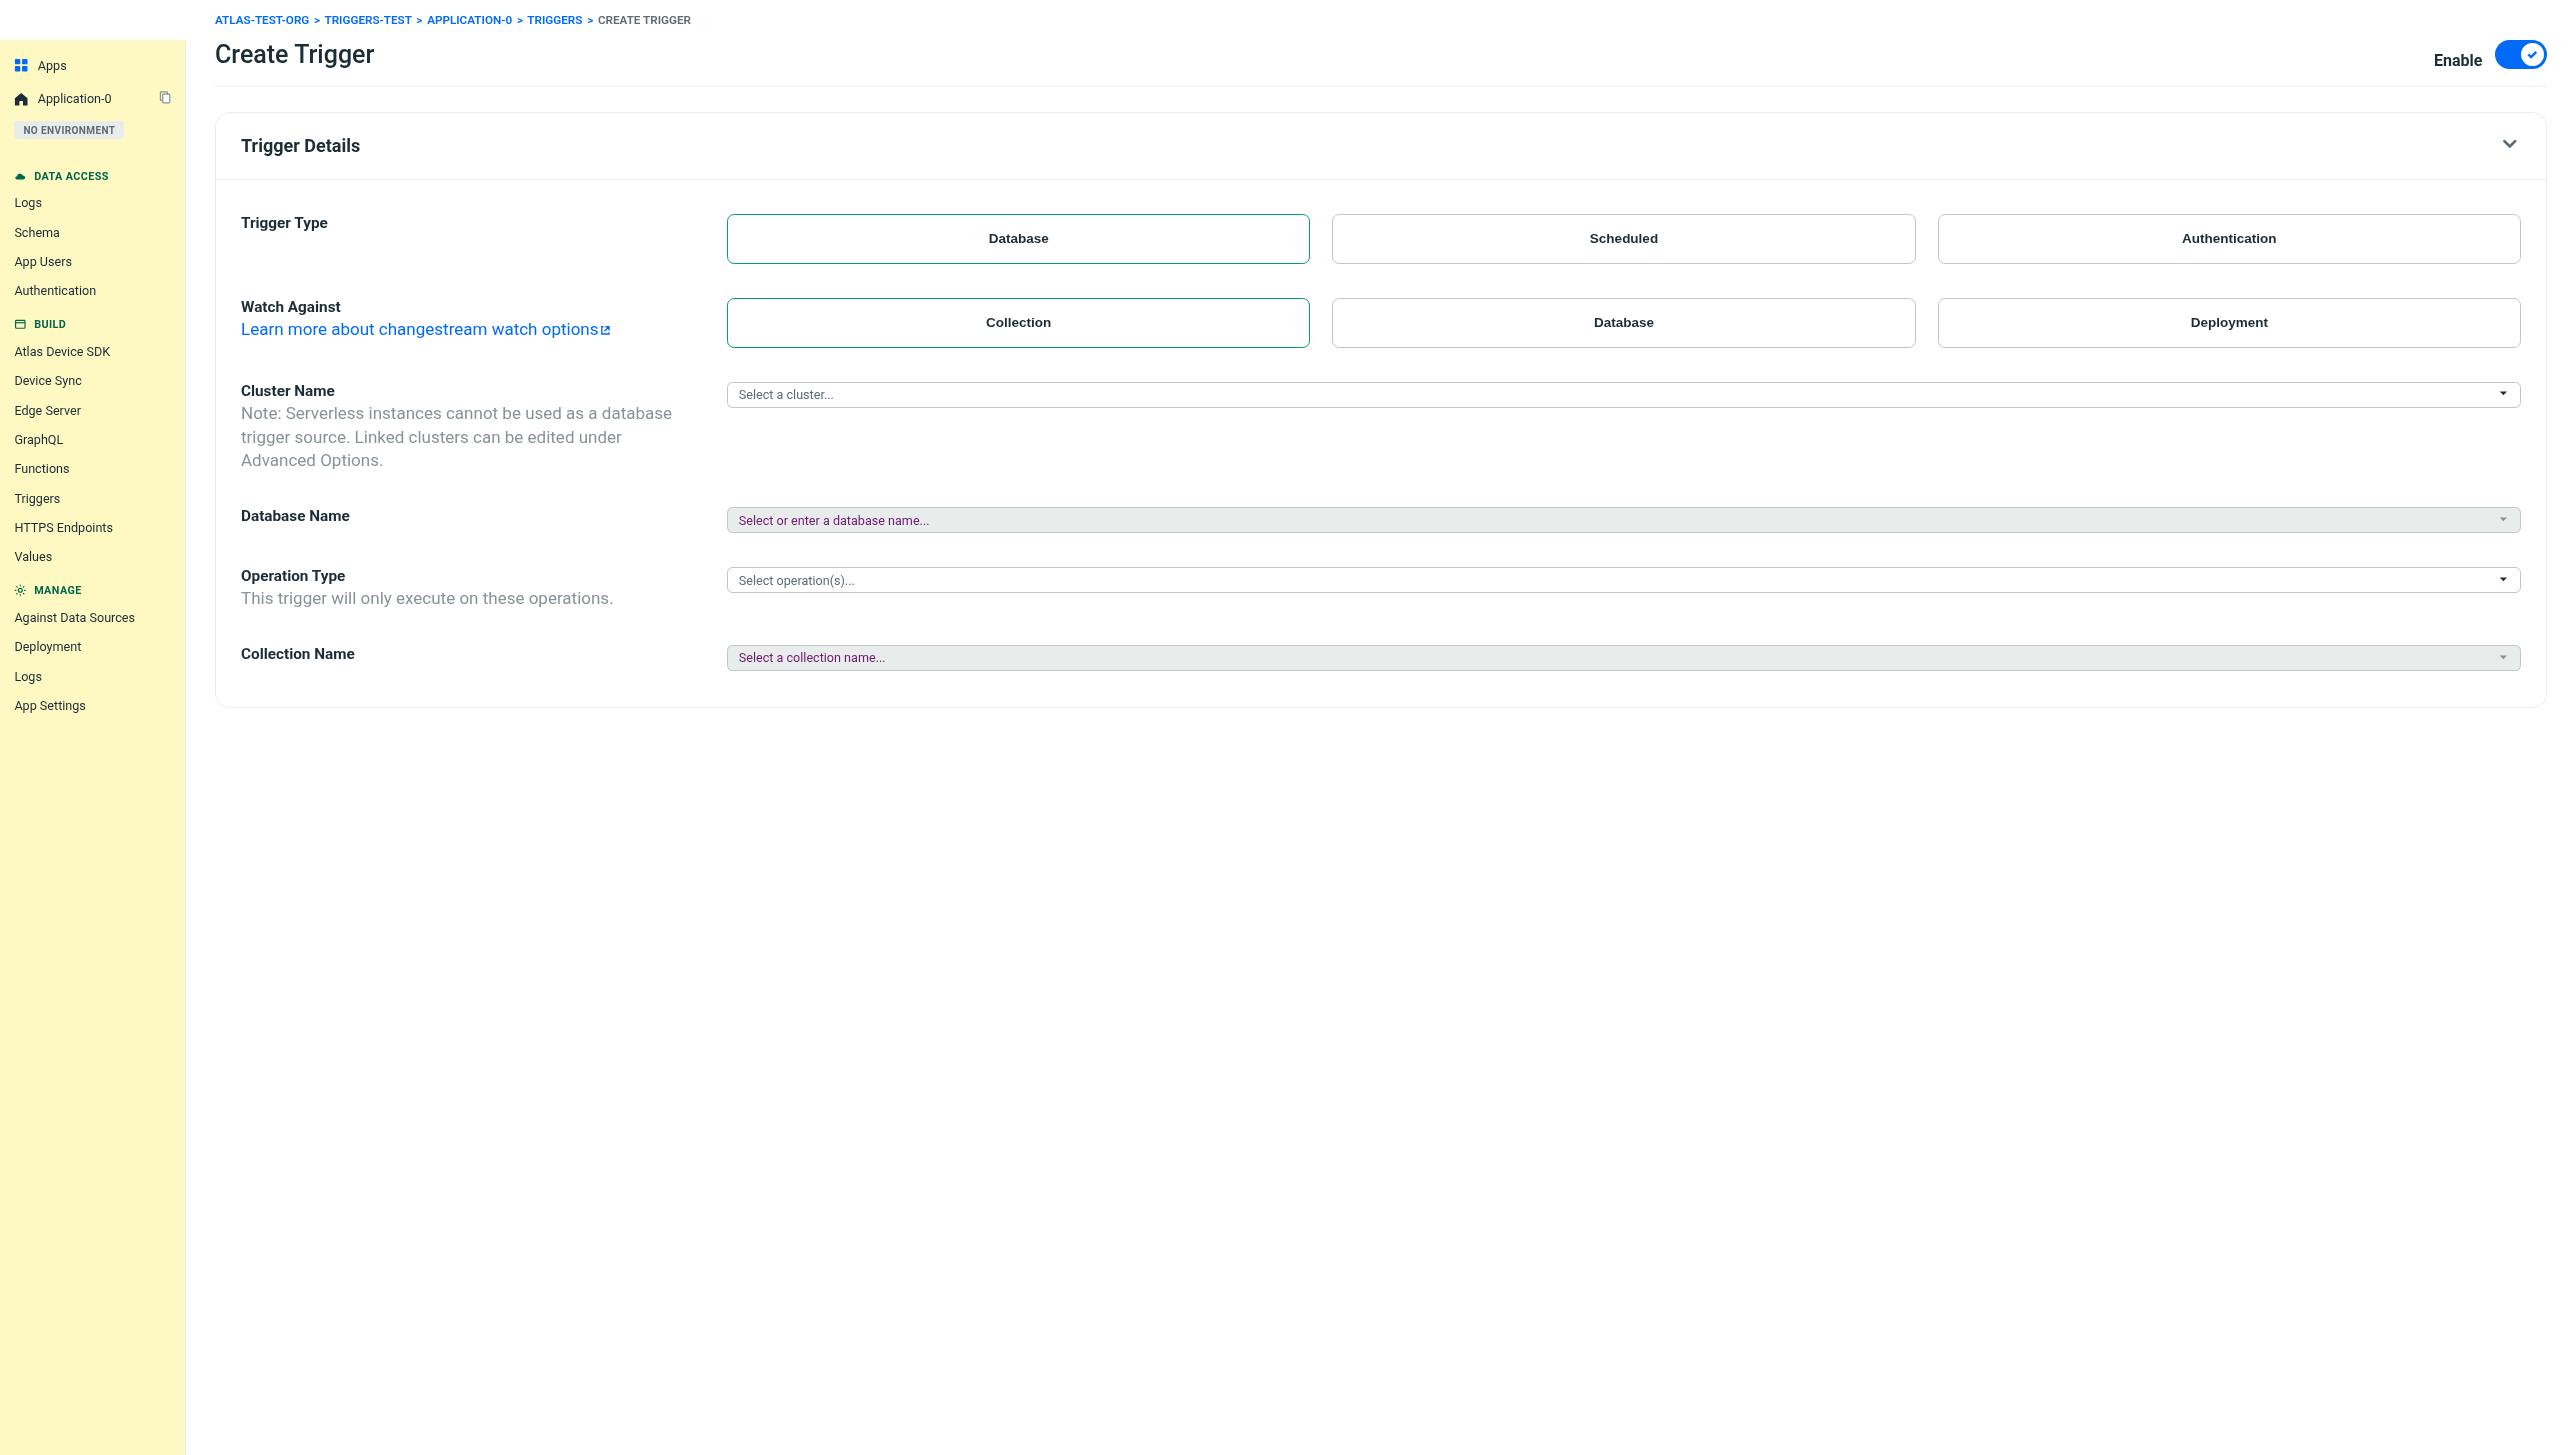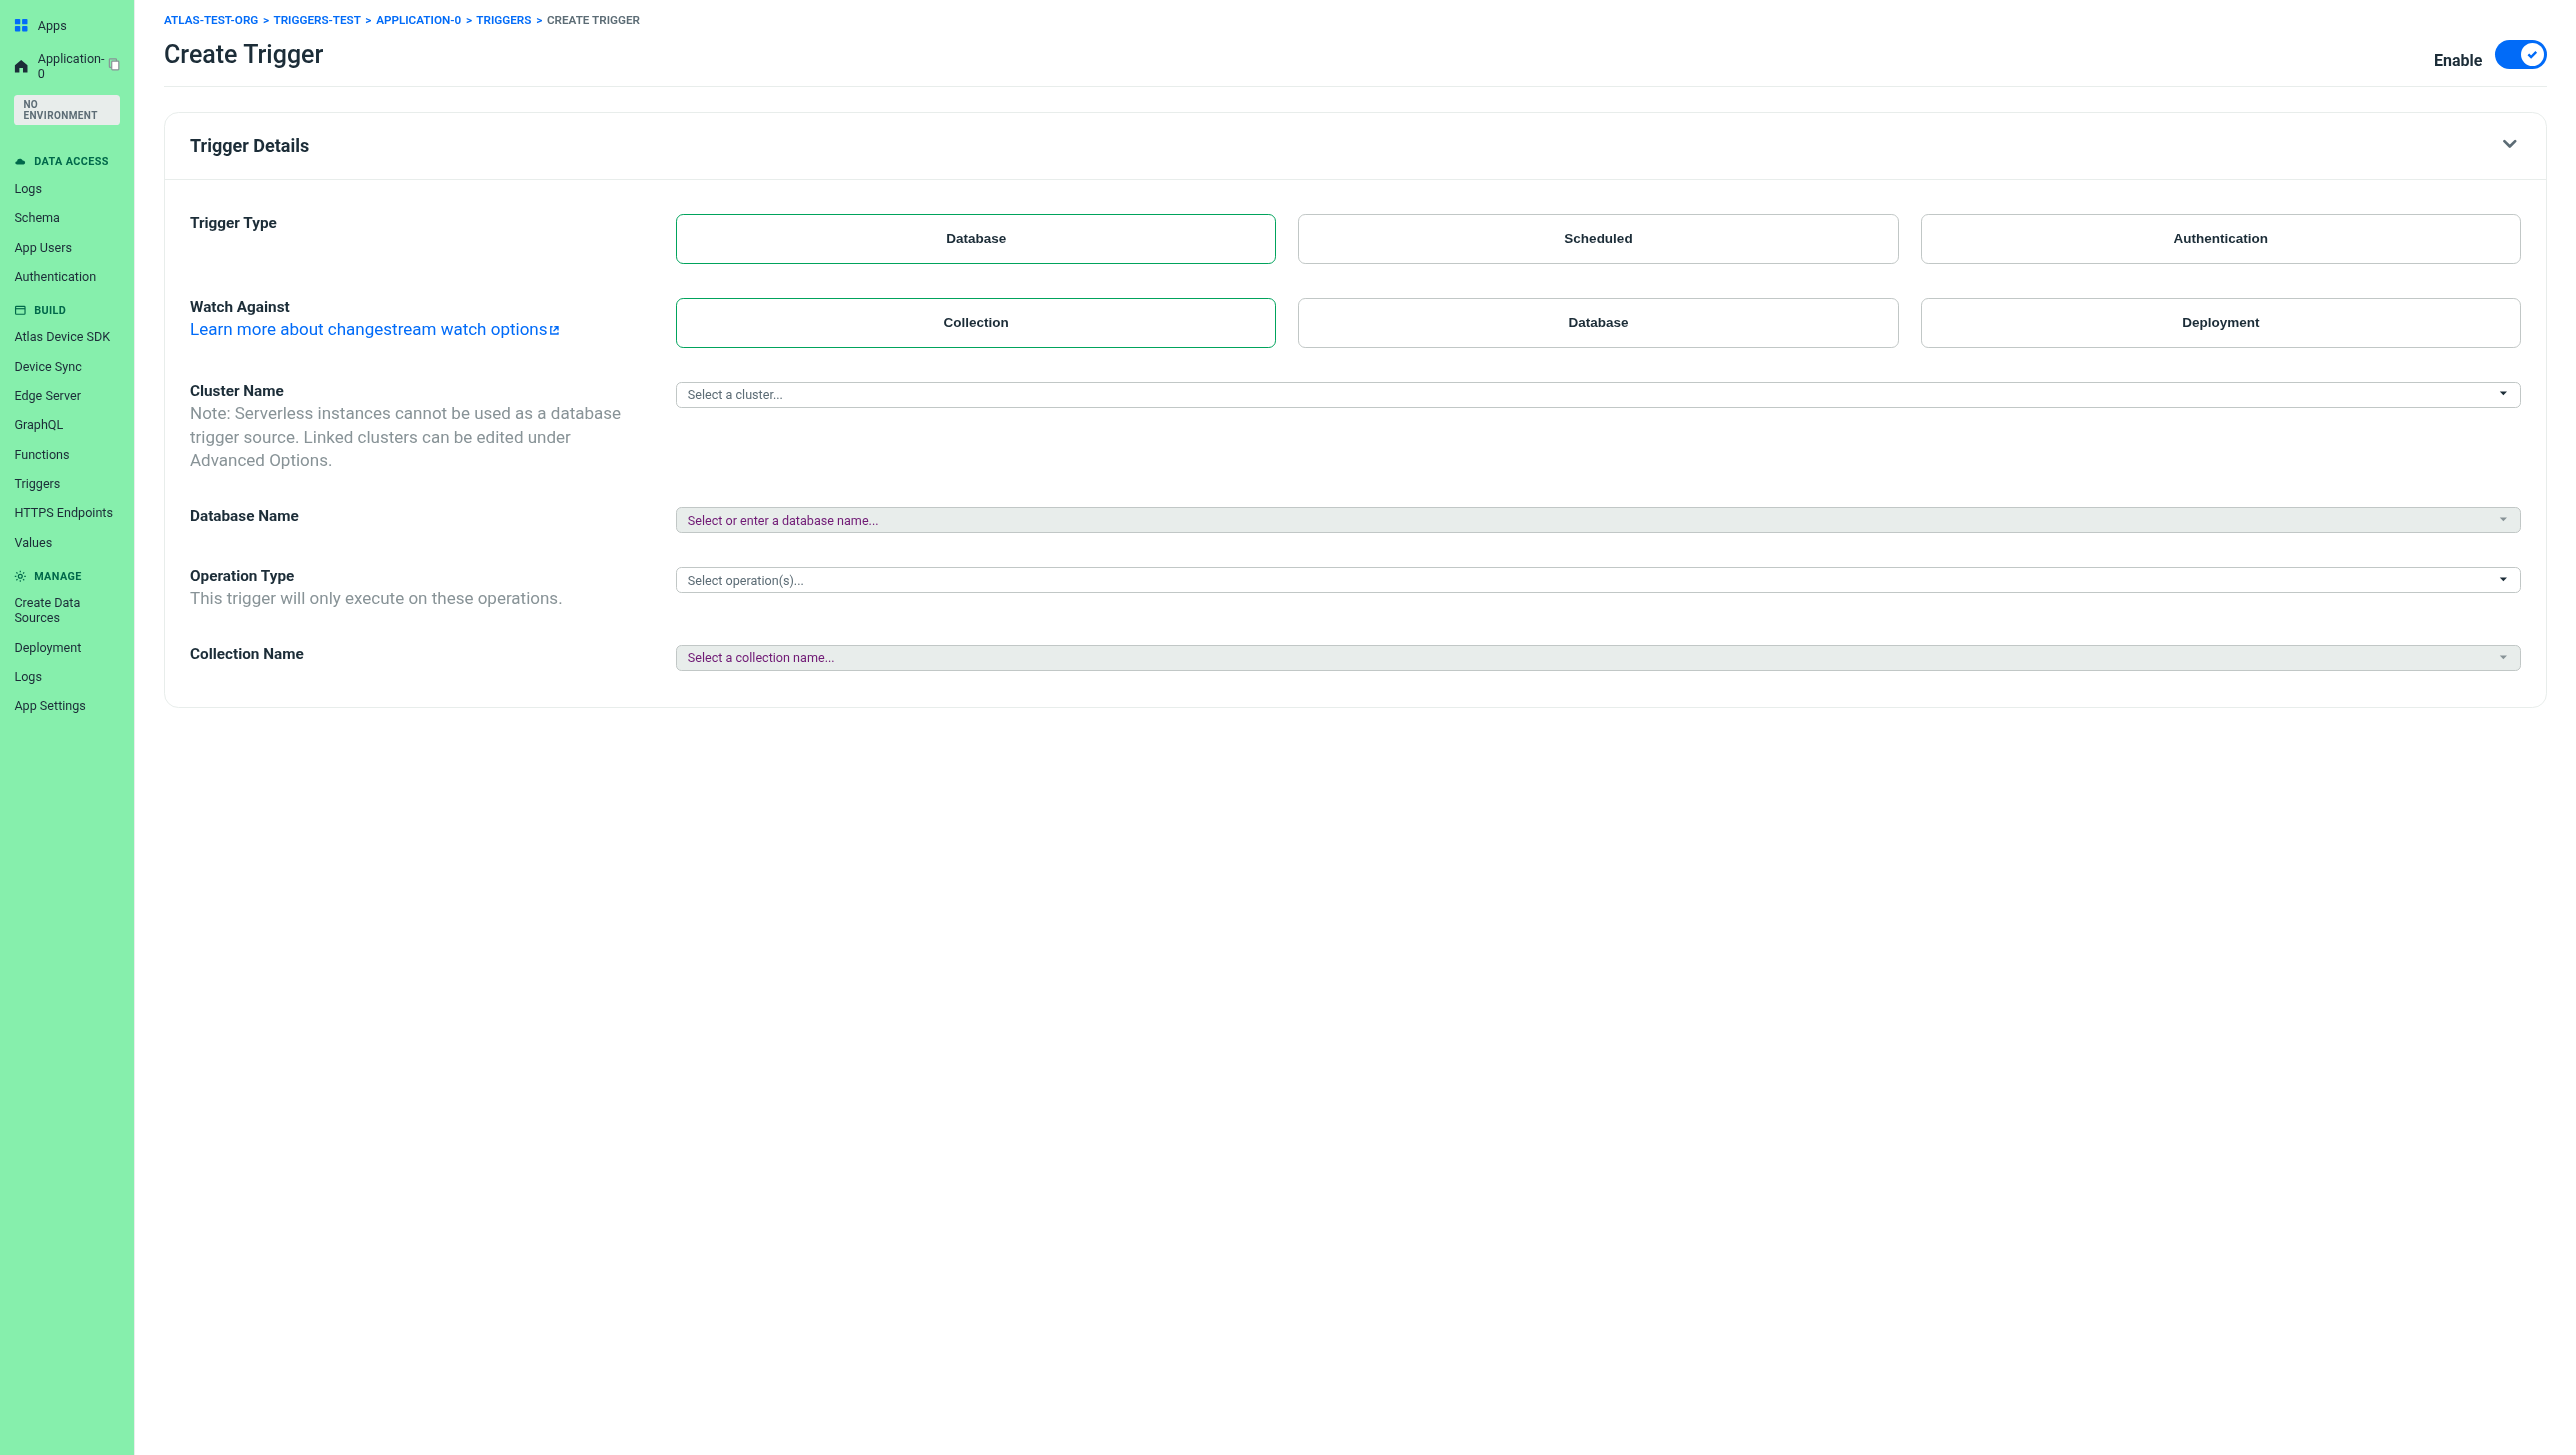--- a/index.html
+++ b/index.html
@@ -1,18 +1,18 @@
 <!DOCTYPE html>
 <html style="font-size:14.4px"><head>
   <meta charset="utf-8">
   <style>
     * { margin: 0; padding: 0; box-sizing: border-box; }
     body { font-family: -apple-system, BlinkMacSystemFont, 'Segoe UI', Roboto, sans-serif; background: #fff; color: #1C2D38; }
     .app { display: flex; height: 100vh; }
-    .sidebar { width: 135px; border-right: 0.9px solid #E8EDEB; background: #86efac; overflow-y: auto; }
+    .sidebar { width: 186px; border-right: 0.9px solid #E8EDEB; background: #fef9c3; overflow-y: auto; margin-top: 40px; }
     .sidebar-top { padding: 9px 0; }
     .sidebar-item { display: flex; align-items: center; padding: 9px 14.4px; font-size: 12.6px; color: #1C2D38; cursor: pointer; }
     .sidebar-item .icon { width: 14.4px; height: 14.4px; margin-right: 9px; display: inline-flex; align-items: center; justify-content: center; }
     .sidebar-item .icon svg { width: 14.4px; height: 14.4px; }
     .sidebar-badge { margin: 5.4px 14.4px 9px; background: #E8EDEB; color: #5C6C75; font-size: 10px; font-weight: 700; padding: 3.6px 9px; border-radius: 3.6px; display: inline-block; letter-spacing: 0.4px; }
     .sidebar-section { padding: 12.6px 14.4px 5.4px; font-size: 10.8px; font-weight: 700; color: #00684A; letter-spacing: 0.4px; display: flex; align-items: center; }
     .sidebar-section .icon { margin-right: 7.2px; width: 12.6px; height: 12.6px; display: inline-flex; }
     .sidebar-link { padding: 7.2px 14.4px; font-size: 12.6px; color: #1C2D38; cursor: pointer; }
     .copy-icon { margin-left: auto; color: #889397; }
 
@@ -122,21 +122,21 @@
 
     <div class="sidebar-section">
       <span class="icon">
         <svg viewBox="0 0 16 16">
             <circle cx="8" cy="8" r="2.5" fill="none" stroke="#00684A" stroke-width="1.5"></circle>
             <path d="M8 1 L8 3 M8 13 L8 15 M1 8 L3 8 M13 8 L15 8 M3 3 L4.5 4.5 M11.5 11.5 L13 13 M3 13 L4.5 11.5 M11.5 4.5 L13 3" stroke="#00684A" stroke-width="1.5"></path>
           </svg>
       </span>
       <span>MANAGE</span>
     </div>
-    <div class="sidebar-link">Create Data Sources</div>
+    <div class="sidebar-link">Against Data Sources</div>
     <div class="sidebar-link">Deployment</div>
     <div class="sidebar-link">Logs</div>
     <div class="sidebar-link">App Settings</div>
   </aside>
 
   <main class="main">
     <nav class="breadcrumb">
       <a>ATLAS-TEST-ORG</a>
       <span class="sep">&gt;</span>
       <a>TRIGGERS-TEST</a>

